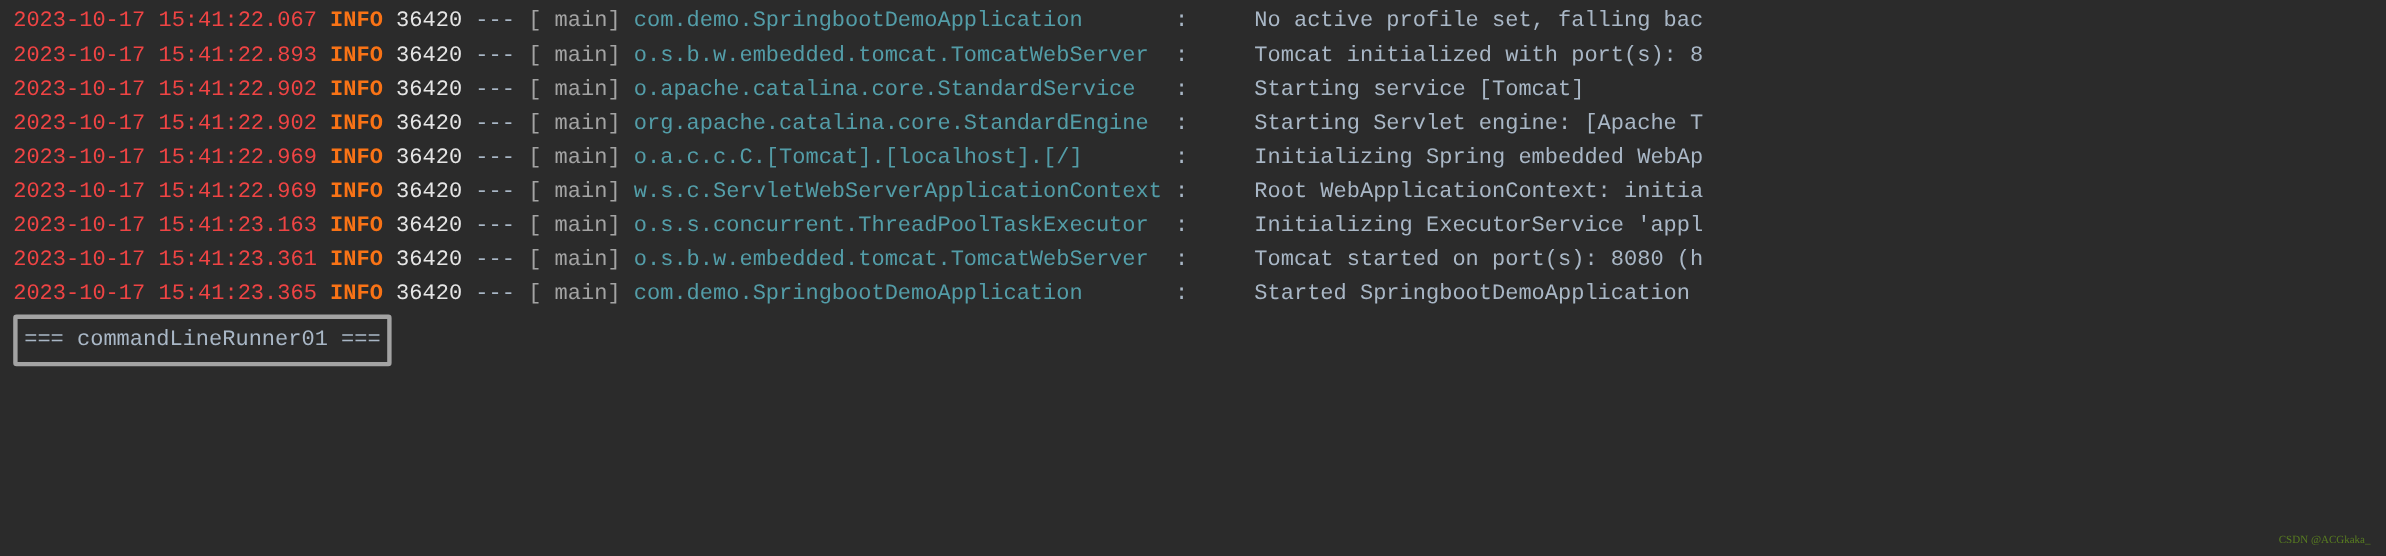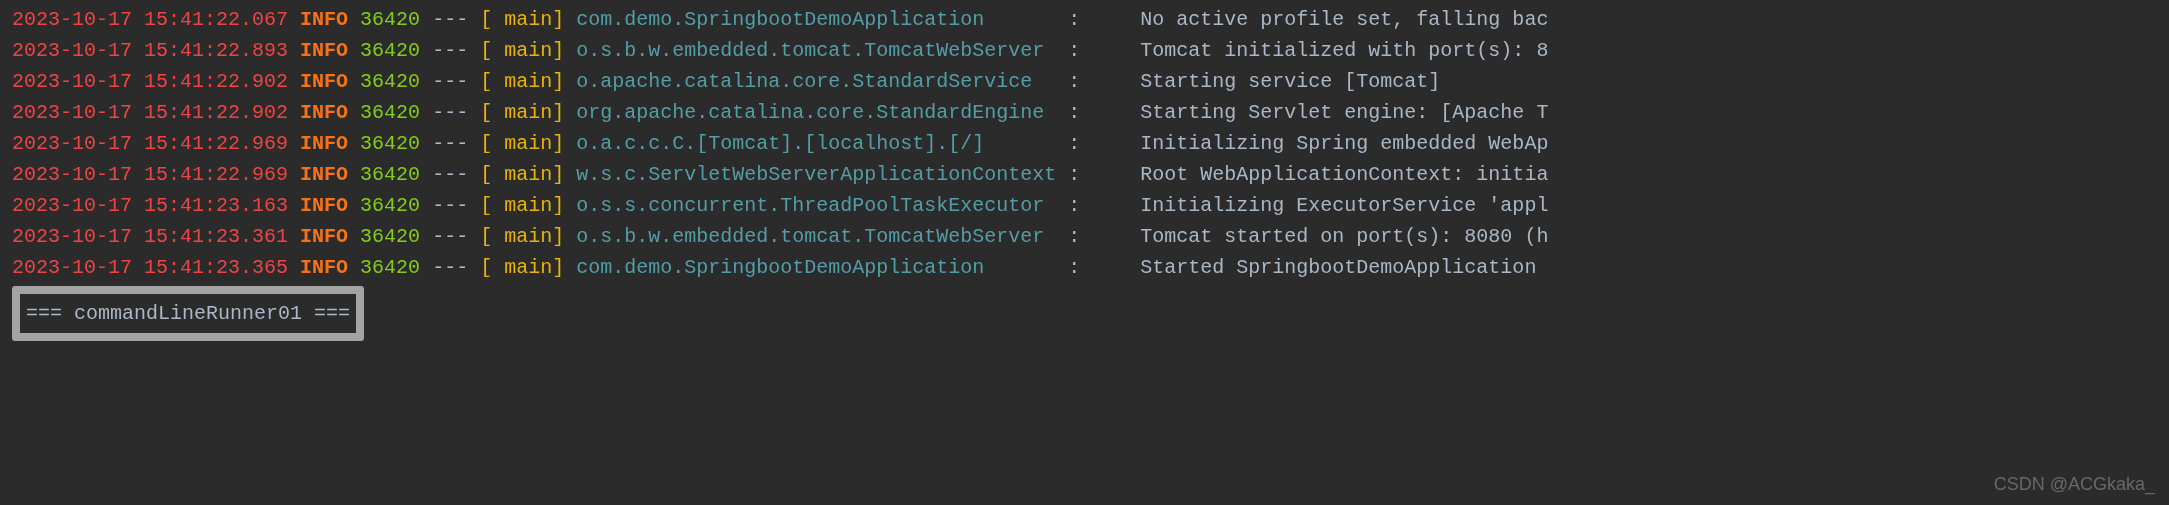--- a/index.html
+++ b/index.html
@@ -24,56 +24,56 @@
       display: block;
     }
     .timestamp {
       color: #ef4444;
     }
     .level-info {
       color: #f97316;
       font-weight: bold;
     }
     .pid {
-      color: #84cc16;
+      color: #e5e5e5;
     }
     .dashes {
       color: #a9b7c6;
     }
     .thread {
-      color: #eab308;
+      color: #a3a3a3;
     }
     .logger {
       color: #539da8;
     }
     .message {
       color: #a9b7c6;
       margin-left: 48px;
     }
     .colon {
       color: #a9b7c6;
     }
     .highlight-box {
-      border: 8px solid #a3a3a3;
+      border: 4px solid #a3a3a3;
       padding: 4px 6px;
       display: inline-block;
       margin-top: 3px;
       border-radius: 3px;
     }
     .runner-line {
       color: #a9b7c6;
     }
     .watermark {
       position: absolute;
       bottom: 6px;
       right: 14px;
-      font-size: 18px;
-      color: #a3a3a3;
+      font-size: 10px;
+      color: #84cc16;
       opacity: 0.5;
-      font-family: Liberation Sans, sans-serif;
+      font-family: Liberation Serif, serif;
     }
   </style>
 </head>
 <body>
 
 
 
 <div id="log-container">
     <div class="log-line"><span class="timestamp">2023-10-17 15:41:22.067</span>  <span class="level-info">INFO</span> <span class="pid">36420</span> <span class="dashes">---</span> <span class="thread">[           main]</span> <span class="logger">com.demo.SpringbootDemoApplication</span><span style="white-space: pre;">       </span><span class="colon">:</span> <span class="message">No active profile set, falling bac</span></div>
     <div class="log-line"><span class="timestamp">2023-10-17 15:41:22.893</span>  <span class="level-info">INFO</span> <span class="pid">36420</span> <span class="dashes">---</span> <span class="thread">[           main]</span> <span class="logger">o.s.b.w.embedded.tomcat.TomcatWebServer</span><span style="white-space: pre;">  </span><span class="colon">:</span> <span class="message">Tomcat initialized with port(s): 8</span></div>

